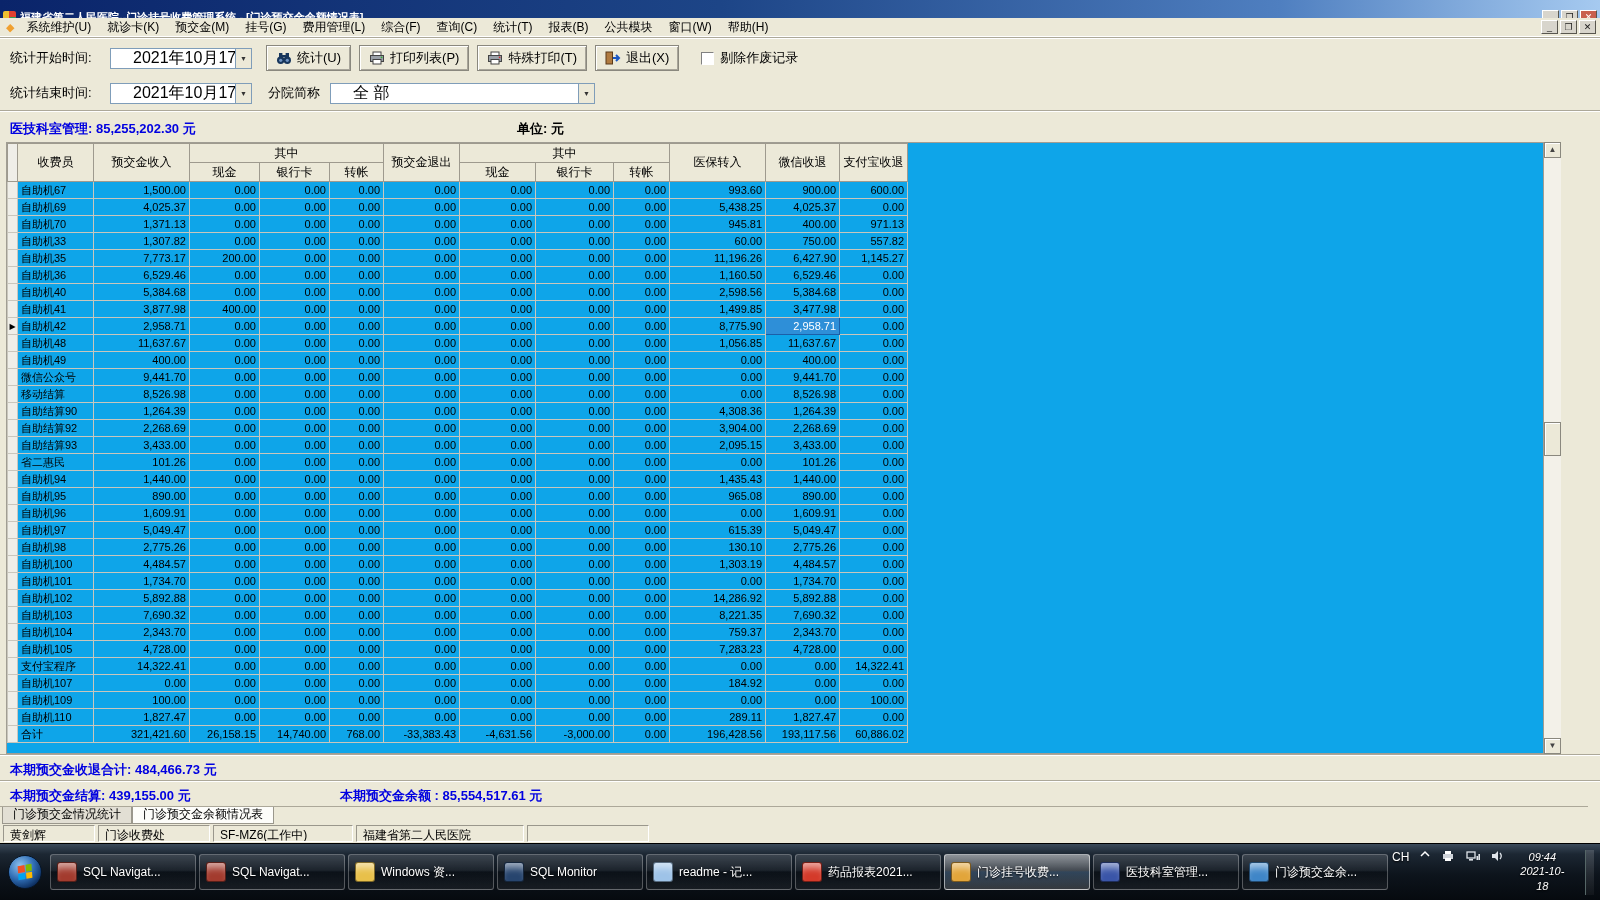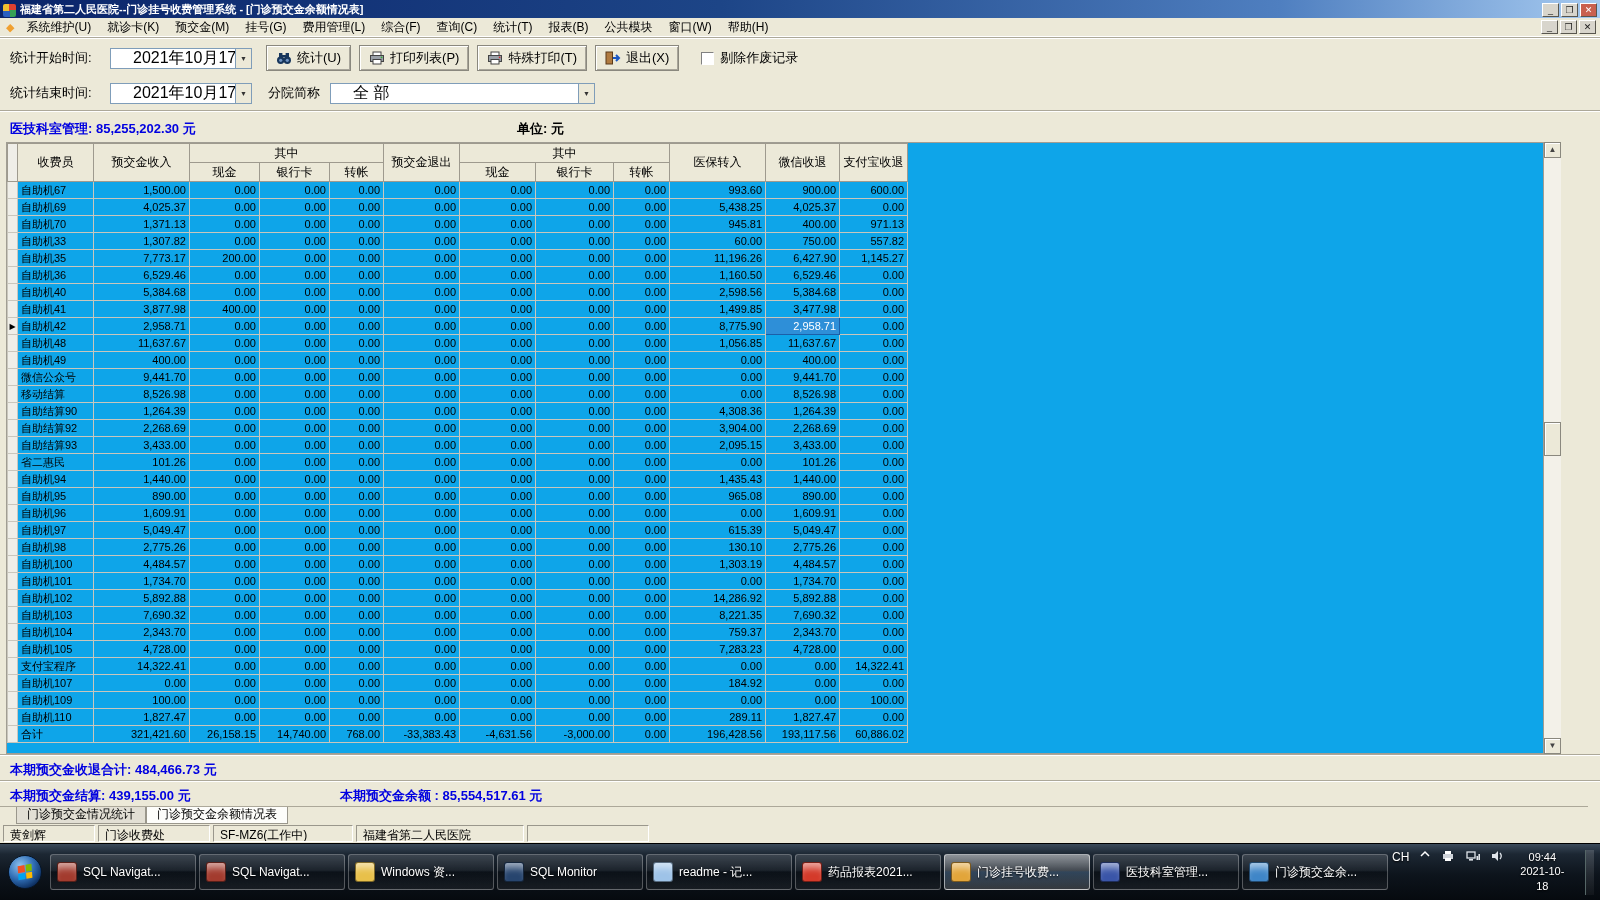--- a/index.html
+++ b/index.html
@@ -2,21 +2,21 @@
 <html style="--accent-blue: #0000e0; --selection-bg: #2e8fd8;"><head>
 <meta charset="utf-8">
 <style>
   * { margin:0; padding:0; box-sizing:border-box; }
   html,body { width:1600px; height:900px; }
   body { font-family:"Liberation Sans","DejaVu Sans",sans-serif; background:#ece9d8; position:relative; overflow:hidden; color:#000; }
 
   
   #titlebar { position:absolute; top:0; left:0; right:0; height:28px;
     background:linear-gradient(90deg,#0a246a 0%,#1d4587 45%,#4f7fc0 80%,#a6caf0 100%);
-    display:flex; align-items:flex-end; gap:4px; padding:17px 3px; }
+    display:flex; align-items:center; gap:4px; padding:17px 3px; }
   #app-icon { width:13px; height:13px; border-radius:2px; flex:none;
     background:conic-gradient(#e04030 0 25%,#35a055 25% 50%,#2a5fc0 50% 75%,#f0c030 75%); }
   #title-text { color:#fff; font-size:11px; font-weight:bold; flex:1; white-space:nowrap; overflow:hidden; }
   .win-btns { display:flex; gap:2px; }
   .wbtn { width:17px; height:14px; background:#d8d5cc; border:1px solid; border-color:#fff #58564e #58564e #fff;
     font-size:9px; line-height:12px; text-align:center; color:#1a1a1a; }
   .wbtn.close { background:#c9604e; color:#fff; }
 
   
   #menubar { position:absolute; top:18px; left:0; right:0; height:19px; background:#ece9d8;
@@ -74,21 +74,21 @@
     border:1px solid #8a887e; box-shadow:inset 1px 1px 0 #fff; }
 
   
   #summary1, #summary2 { position:absolute; left:0; right:0; height:26px;
     border-top:1px solid #aca899; box-shadow:inset 0 1px 0 #fff; }
   #summary1 { top:754px; } #summary2 { top:780px; }
   #summary1 .blue-text, #summary2 .blue-text { position:absolute; top:6px; }
   .pos-left { left:10px; } .pos-mid { left:340px; }
 
   
-  #tabstrip { position:absolute; top:806px; left:0; right:12px; height:18px; display:flex; padding-left:16px;
+  #tabstrip { position:absolute; top:806px; left:0; right:12px; height:18px; display:flex; padding-left:2px;
     border-top:1px solid #aca899; background:#ece9d8;text-align:center; }
   .tab { font-size:12px; height:17px; line-height:15px; padding:0 10px; background:#e2dfd4;
     border:1px solid #9a978c; border-top:none; white-space:nowrap; }
   .tab.active { background:#fdfdfa; }
 
   
   #statusbar { position:absolute; top:824px; left:0; right:0; height:19px; background:#ece9d8;
     display:flex; gap:3px; padding:1px 3px; }
   .status-seg { border:1px solid; border-color:#9a978c #fff #fff #9a978c; font-size:12px;
     padding:1px 6px; white-space:nowrap; overflow:hidden; }
@@ -111,21 +111,21 @@
     background:linear-gradient(rgba(255,255,255,.14), rgba(255,255,255,.05) 45%, rgba(0,0,0,.2) 50%, rgba(255,255,255,.06));
     display:flex; align-items:center; gap:6px; padding:0 6px; overflow:hidden; }
   .task-btn.active { background:linear-gradient(rgba(255,255,255,.5), rgba(255,255,255,.22) 45%, rgba(130,180,230,.3) 50%, rgba(255,255,255,.18));
     border-color:rgba(255,255,255,.55); }
   .task-icon { width:20px; height:20px; border-radius:3px; flex:none; border:1px solid rgba(0,0,0,.45);
     box-shadow:inset 0 9px 7px -4px rgba(255,255,255,.55); }
   .task-label { font-size:12px; white-space:nowrap; overflow:hidden; text-shadow:0 1px 2px #000; }
   #tray { margin-left:auto; display:flex; align-items:flex-start; gap:11px; font-size:12px; padding-right:2px; }
   .tray-txt { text-shadow:0 1px 2px #000; }
   .tray-icon { display:flex; }
-  #clock { text-align:center; font-size:11px; line-height:1.35; text-shadow:0 1px 2px #000; }
+  #clock { text-align:center; font-size:11px; line-height:1.35; text-shadow:0 1px 2px #000;font-style:italic; }
   #show-desktop { width:9px; height:45px; border-left:1px solid #566; margin-left:5px;
     background:linear-gradient(rgba(255,255,255,.16),rgba(255,255,255,.04)); }
 </style>
 </head>
 <body>
 
 <div id="app">
 
   <div id="titlebar">
     <span id="app-icon"></span>

